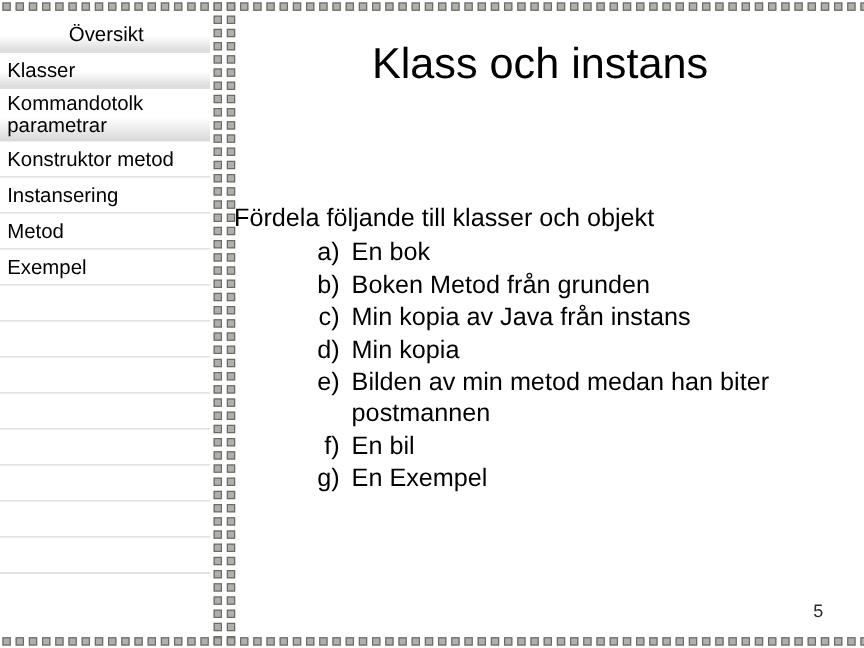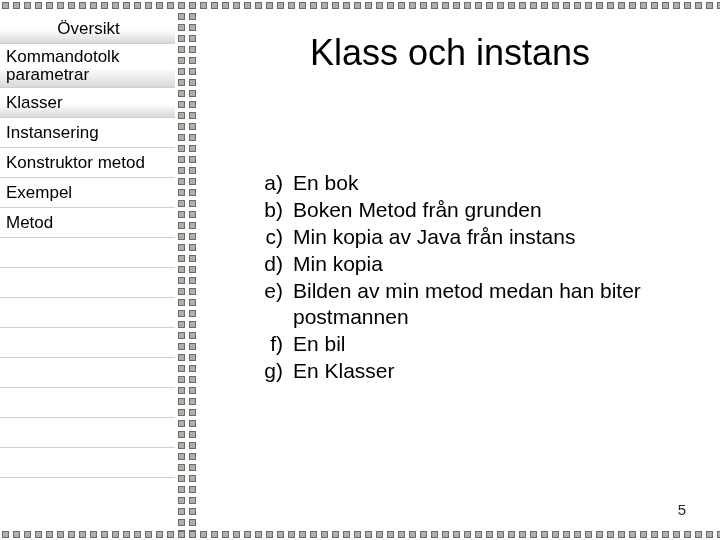--- a/index.html
+++ b/index.html
@@ -323,38 +323,39 @@
       <div class="bg-marker" style="left: 662px; top: 531px;"></div>
       <div class="bg-marker" style="left: 673px; top: 531px;"></div>
       <div class="bg-marker" style="left: 684px; top: 531px;"></div>
       <div class="bg-marker" style="left: 695px; top: 531px;"></div>
       <div class="bg-marker" style="left: 706px; top: 531px;"></div>
       <div class="bg-marker" style="left: 717px; top: 531px;"></div>
     </div>
 
   <div class="sidebar">
     <div class="sidebar-item sidebar-header">Översikt</div>
+    <div class="sidebar-item">Klasser</div>
     <div class="sidebar-item tall">Kommandotolk parametrar</div>
-    <div class="sidebar-item">Klasser</div>
+    <div class="sidebar-item plain">Konstruktor metod</div>
     <div class="sidebar-item plain">Instansering</div>
-    <div class="sidebar-item plain">Konstruktor metod</div>
+    <div class="sidebar-item plain">Metod</div>
     <div class="sidebar-item plain">Exempel</div>
-    <div class="sidebar-item plain">Metod</div>
     <div class="sidebar-item plain"></div>
     <div class="sidebar-item plain"></div>
     <div class="sidebar-item plain"></div>
     <div class="sidebar-item plain"></div>
     <div class="sidebar-item plain"></div>
     <div class="sidebar-item plain"></div>
     <div class="sidebar-item plain"></div>
     <div class="sidebar-item plain"></div>
   </div>
 
   <div class="main">
     <h1 class="title">Klass och instans</h1>
+    <div class="prompt">Fördela följande till klasser och objekt</div>
     <ol class="olist">
       <li>
           <span class="lab">a)</span>
           <span class="txt">En bok</span>
         </li>
       <li>
           <span class="lab">b)</span>
           <span class="txt">Boken Metod från grunden</span>
         </li>
       <li>
@@ -368,19 +369,19 @@
       <li>
           <span class="lab">e)</span>
           <span class="txt">Bilden av min metod medan han biter postmannen</span>
         </li>
       <li>
           <span class="lab">f)</span>
           <span class="txt">En bil</span>
         </li>
       <li>
           <span class="lab">g)</span>
-          <span class="txt">En Klasser</span>
+          <span class="txt">En Exempel</span>
         </li>
     </ol>
   </div>
 
   <div class="pagenum">5</div>
 </div>
 
 </body></html>

